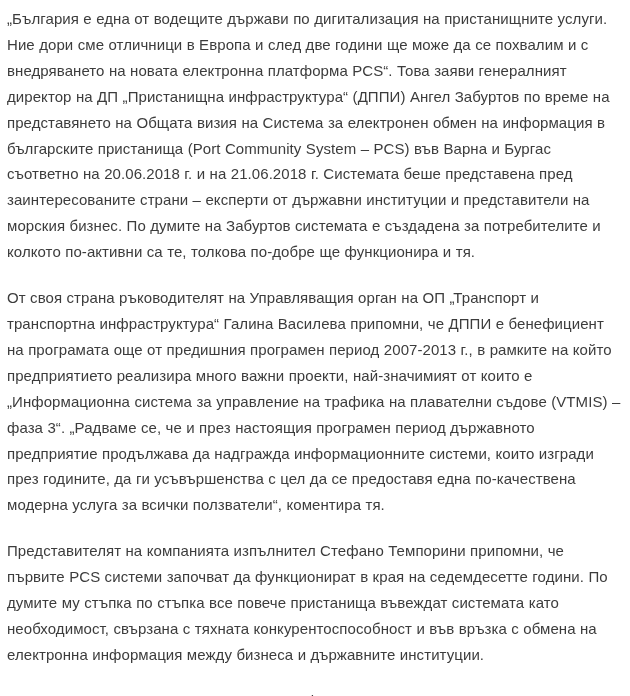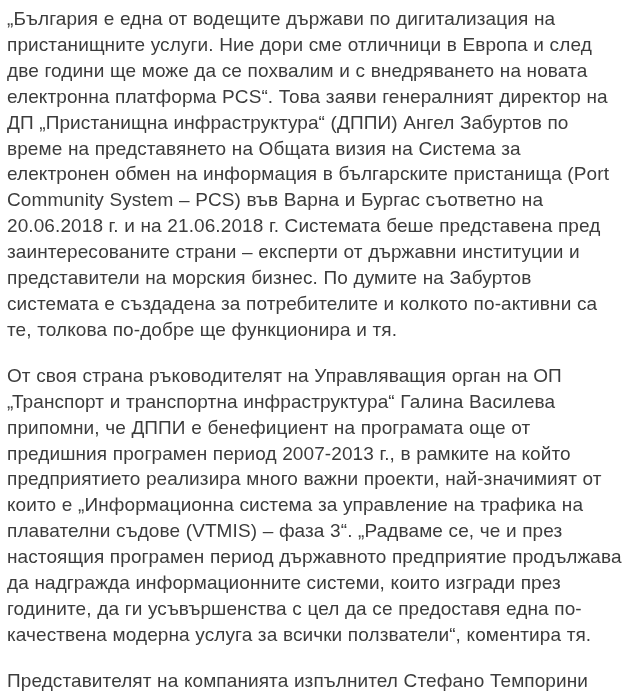--- a/index.html
+++ b/index.html
@@ -14,21 +14,21 @@
     font-family: "Liberation Sans", "DejaVu Sans", sans-serif;
     overflow: hidden;
   }
   #article-body {
     box-sizing: border-box;
     width: 630px;
     padding: 6px 6px 0 7px;
   }
   .para {
     margin: 0 0 20px 0;
-    font-size: 19px;
+    font-size: 15px;
     line-height: 25.9px;
     color: #3c3c3c;
     text-align: left;
     letter-spacing: 0.005em;
     word-spacing: 0.01em;
     -webkit-font-smoothing: antialiased;
   }
   .para:last-child {
     margin-bottom: 0;
   }

